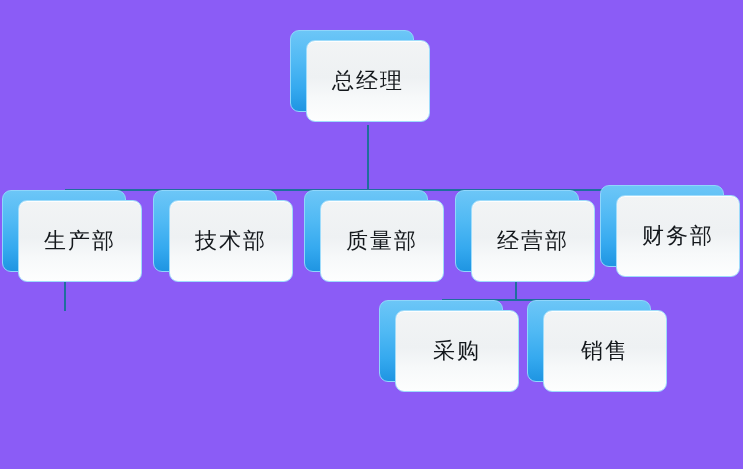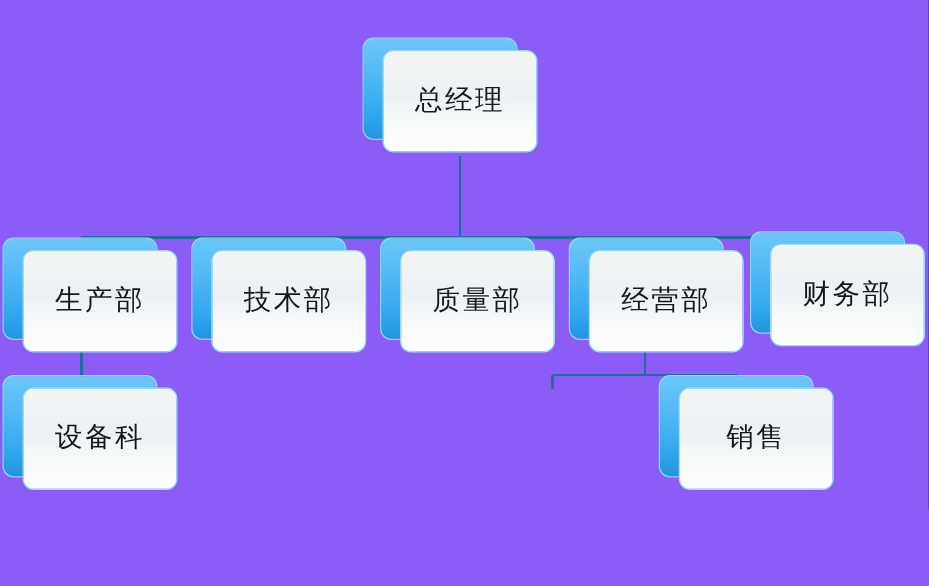--- a/index.html
+++ b/index.html
@@ -132,27 +132,27 @@
     </div>
   </div>
 
   <div class="node" style="left:600px; top:185px; width:141px; height:93px;">
     <div class="shadowbox"></div>
     <div class="frontbox">
       <span class="label">财务部</span>
     </div>
   </div>
 
-  <div class="node" style="left:2px; top:300px; width:141px; height:93px;">
+
+  <div class="node" style="left:379px; top:300px; width:141px; height:93px;">
     <div class="shadowbox"></div>
     <div class="frontbox">
-      <span class="label">设备科</span>
+      <span class="label">采购</span>
     </div>
   </div>
-
 
   <div class="node" style="left:527px; top:300px; width:141px; height:93px;text-align:right;">
     <div class="shadowbox"></div>
     <div class="frontbox">
       <span class="label">销售</span>
     </div>
   </div>
 
 </div>
 

